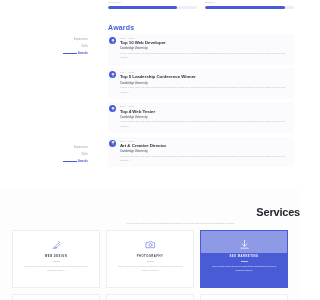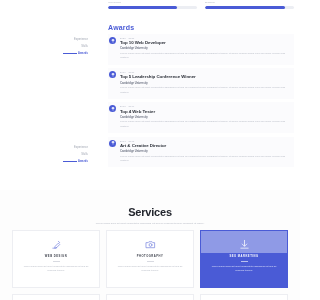--- a/index.html
+++ b/index.html
@@ -69,21 +69,21 @@
   .award-date { font-size: 2.2px; color: #b0b5c2; letter-spacing: .25px; text-transform: uppercase; }
   .award-name { font-size: 4.4px; font-weight: bold; color: #2b2f38; margin-top: 1.2px; letter-spacing: -.05px; }
   .award-org { font-size: 2.7px; font-weight: bold; color: #6a7080; margin-top: 2.2px; }
   .award-desc { font-size: 2.5px; color: #b8bcc7; margin-top: 1.6px; line-height: 1.75; max-width: 168px; }
 
   
   .services-section {
     position: absolute; left: 0; top: 190px; width: 300px; height: 110px;
     background: #fdfdfd;
   }
-  .services-head { text-align: center; padding-top: 16px; }
+  .services-head { text-align: right; padding-top: 16px; }
   .services-title { font-size: 11px; font-weight: bold; color: #23262e; letter-spacing: -.2px; }
   .services-sub {
     font-size: 2.5px; color: #b6bac4; margin: 4px auto 0; max-width: 170px; line-height: 1.7;
   }
 
   .services-grid {
     position: absolute; left: 12px; top: 40px;
     width: 276px;
     display: grid; grid-template-columns: repeat(3, 1fr);
     gap: 6px;

